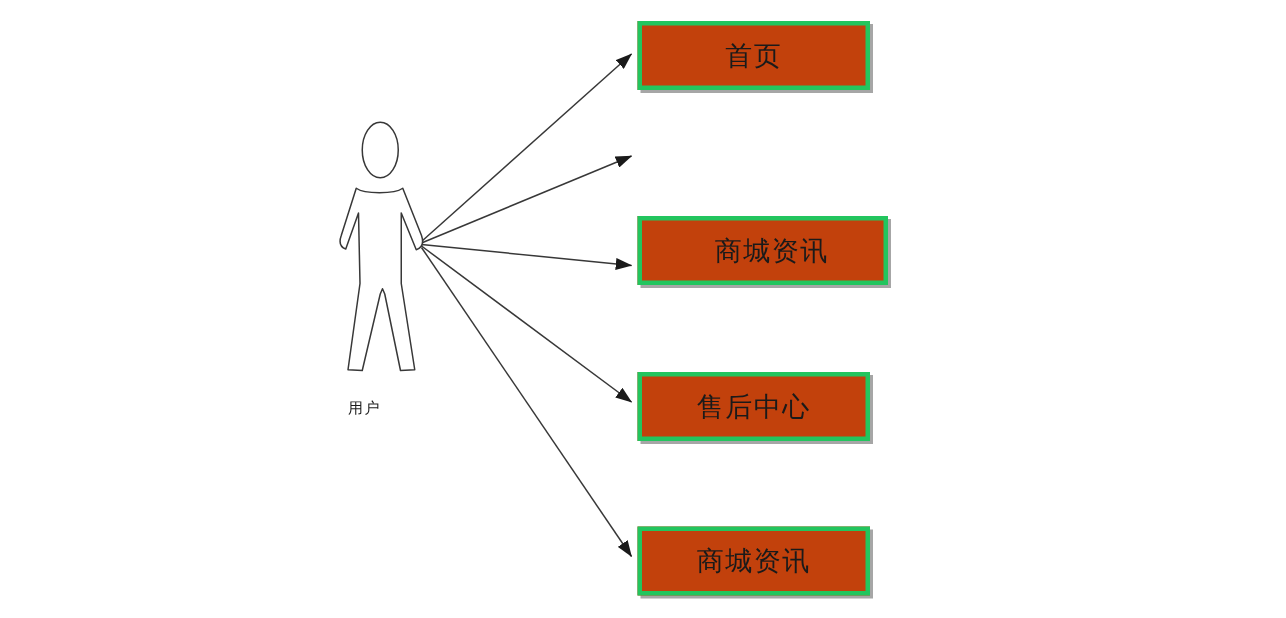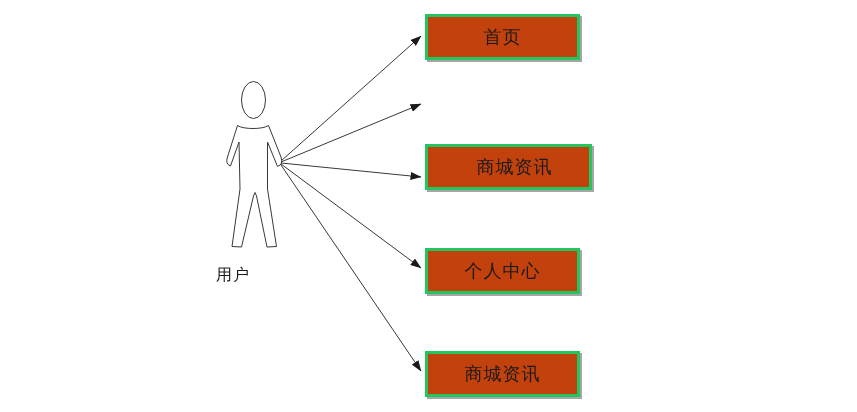--- a/index.html
+++ b/index.html
@@ -23,23 +23,23 @@
     letter-spacing:1px;
     box-sizing:content-box;
   }
   .uc0{top:14px;}
   .uc1{top:83px;}
   .uc2{top:144px;padding-left:12px;}
   .uc3{top:248px;}
   .uc4{top:351px;}
   .actor-label{
     position:absolute;
-    left:203px;top:265px;width:60px;
+    left:213px;top:265px;width:60px;
     text-align:center;
-    font-size:16px;color:#1a1a1a;
+    font-size:10px;color:#1a1a1a;
     letter-spacing:1px;
   }
   svg .shape{fill:#ffffff;stroke:#383838;stroke-width:1;}
   svg .edge{stroke:#383838;stroke-width:1;}
 </style>
 </head>
 <body>
 
 <div class="canvas">
 
@@ -81,21 +81,21 @@
     </g>
   </svg>
 
   <div class="uc-box uc0">
     <span>首页</span>
   </div>
   <div class="uc-box uc2">
     <span>商城资讯</span>
   </div>
   <div class="uc-box uc3">
-    <span>个人中心</span>
+    <span>售后中心</span>
   </div>
   <div class="uc-box uc4">
     <span>商城资讯</span>
   </div>
 
   <div class="actor-label">用户</div>
 
 </div>
 
 </body></html>

